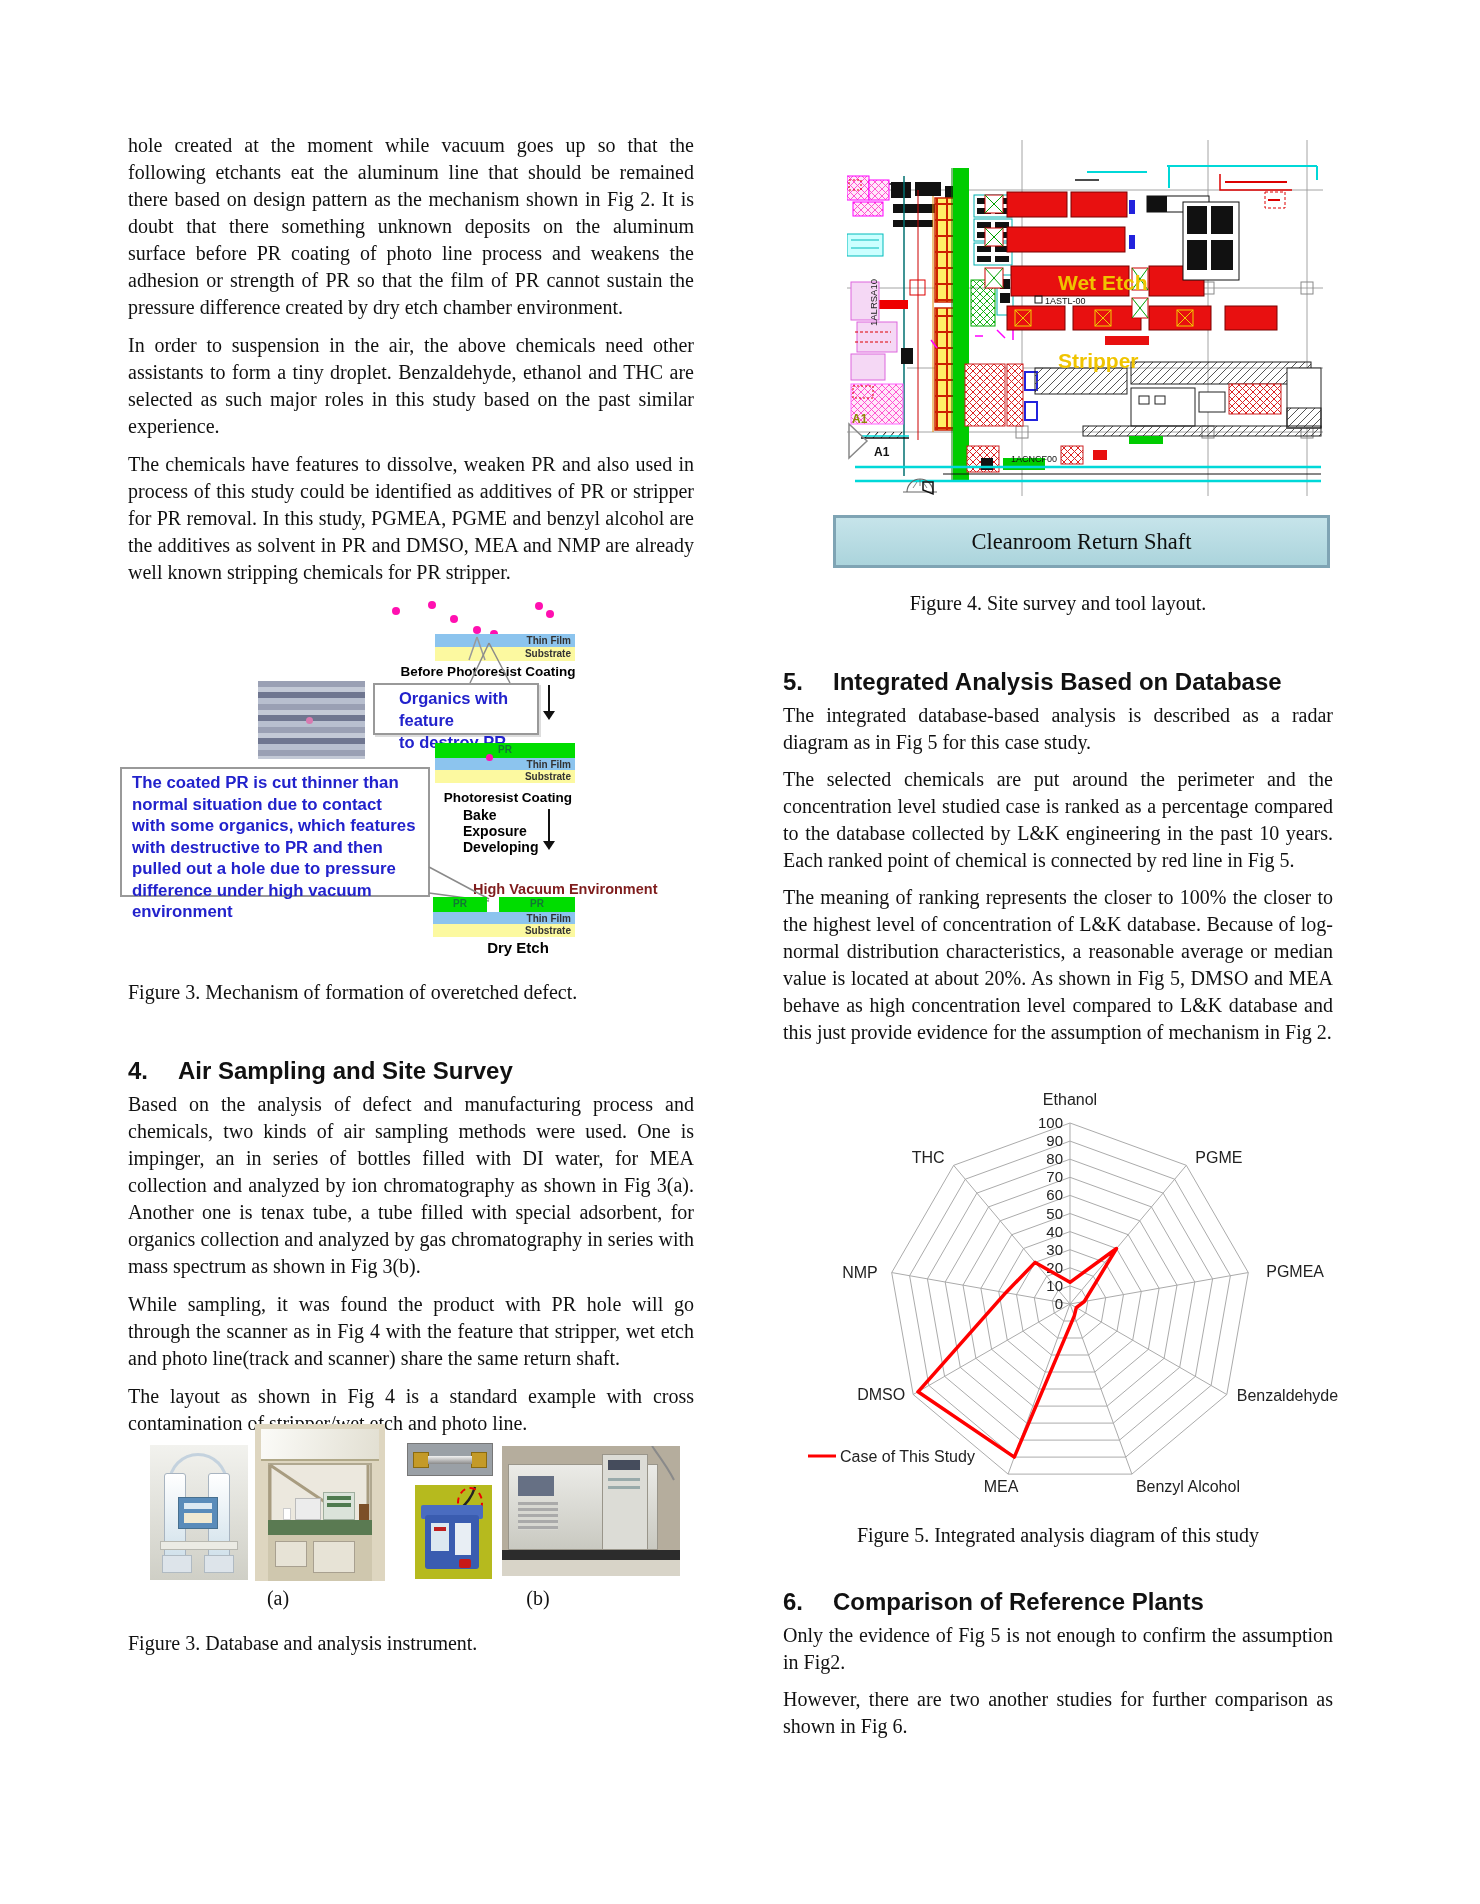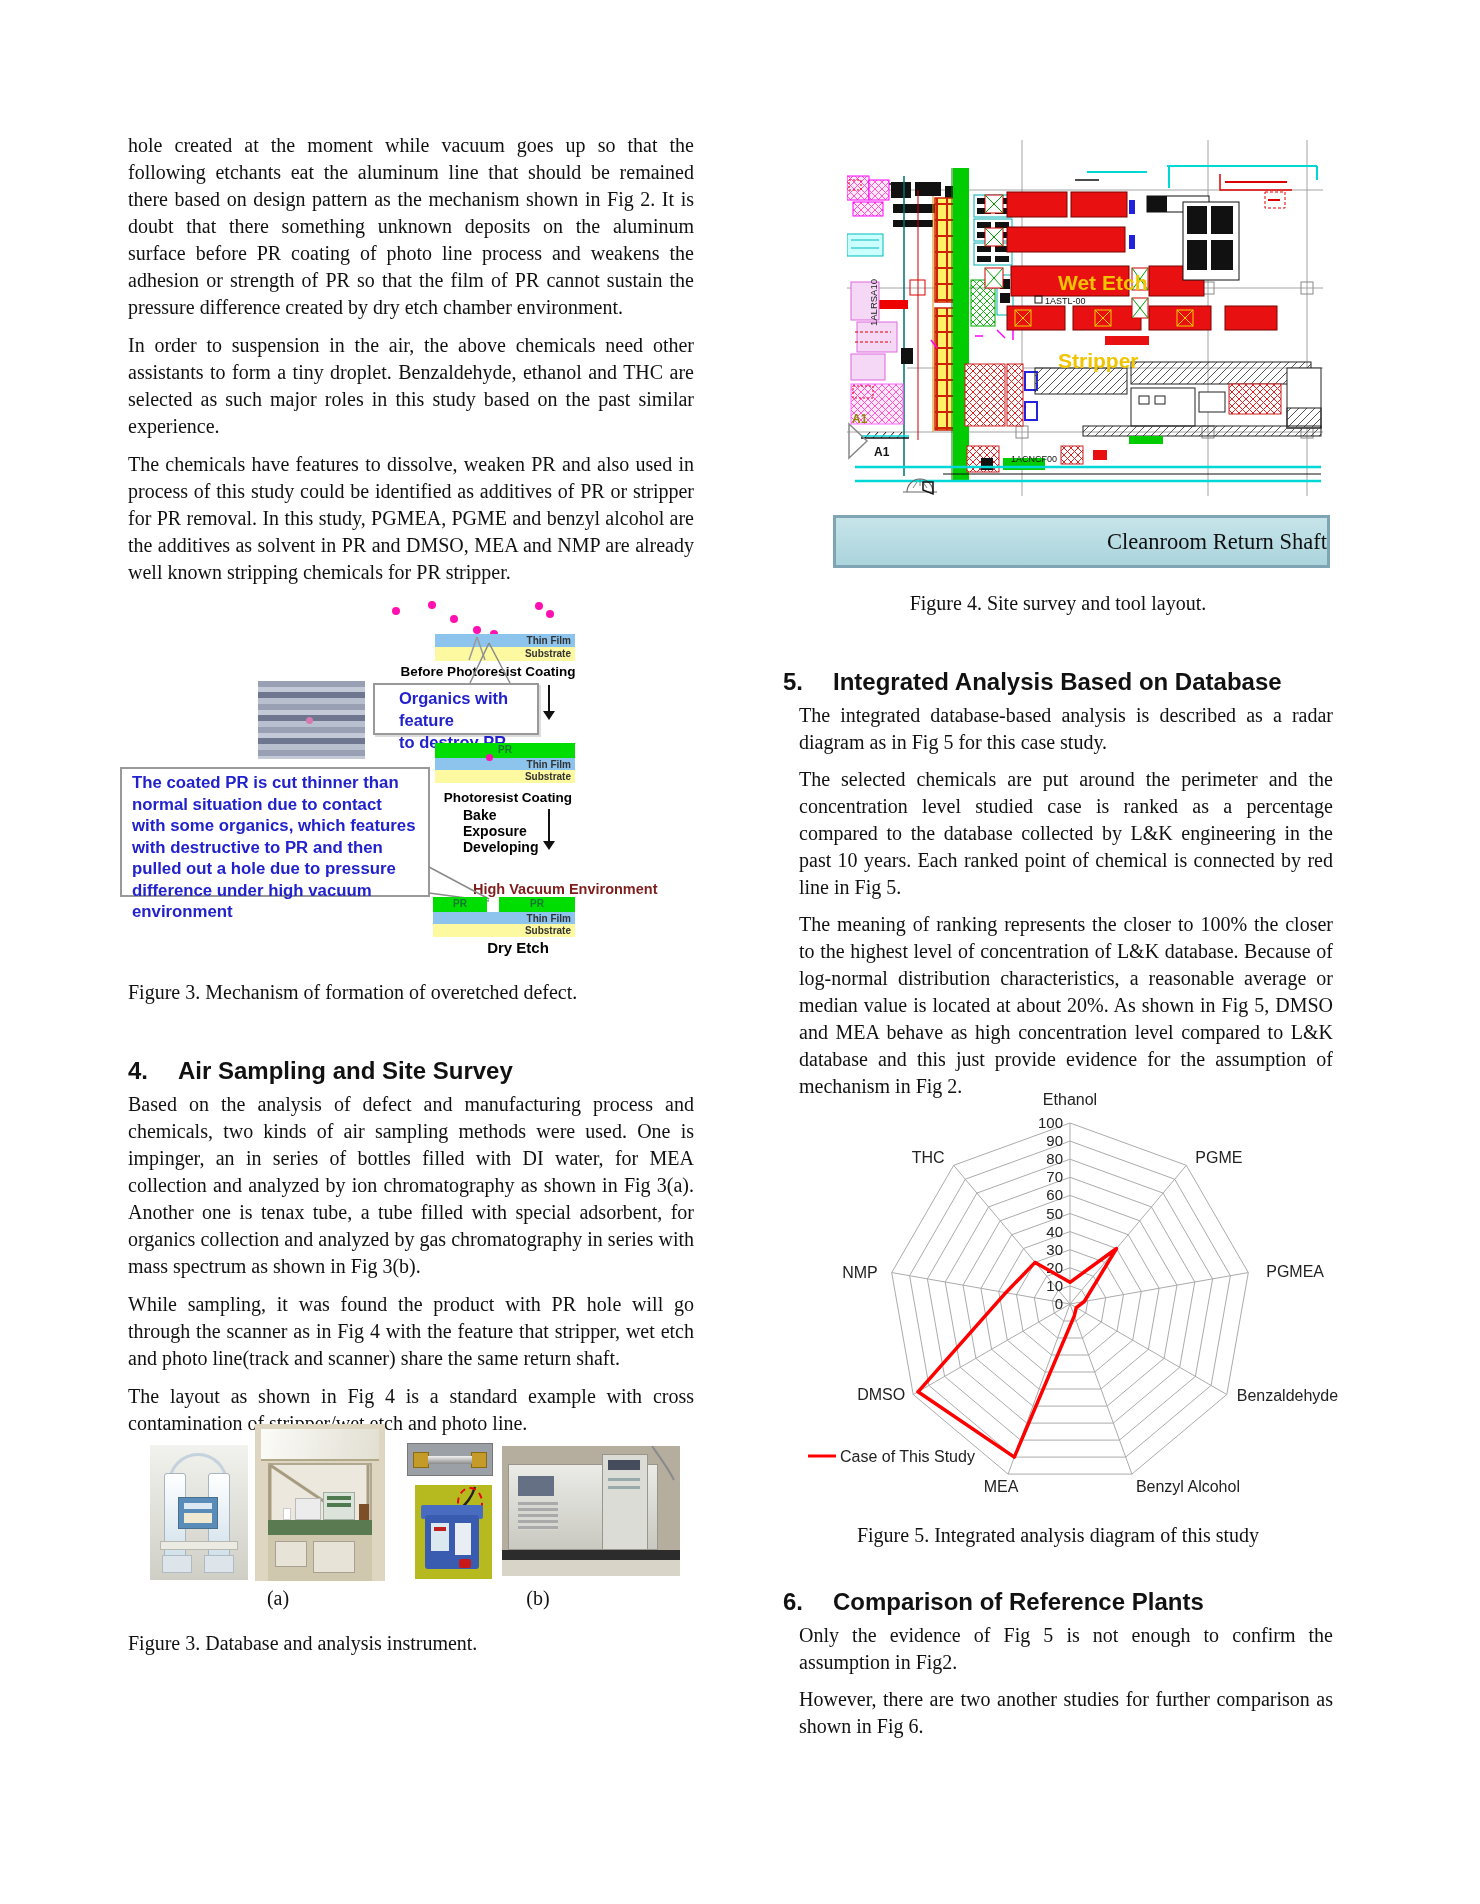--- a/index.html
+++ b/index.html
@@ -41,24 +41,24 @@
   
   .fig3{position:relative;height:240px;margin-top:-24px;}
   .fig3 *{box-sizing:border-box;}
   .ph{position:absolute;overflow:hidden;}
   .ph div{position:absolute;}
   .ab-label{position:absolute;font-size:20px;text-align:center;}
   
   .shaft-box{
     position:absolute;left:833px;top:515px;width:491px;height:47px;
     background:linear-gradient(#c6e4ea,#abd4dc);border:3px solid #7fa4b4;
-    display:flex;align-items:center;justify-content:flex-end;
+    display:flex;align-items:center;justify-content:center;
     font-size:22.5px;color:#101010;
   }
-  .rc-text p{font-size:20px;line-height:27px;text-align:justify;margin:0 0 10px 16px;}
+  .rc-text p{font-size:20px;line-height:27px;text-align:justify;margin:0 0 10px 0;}
 </style>
 </head>
 <body>
 
 <div class="col body-text" style="left:128px;top:132px;width:566px;">
 
   <p>hole created at the moment while vacuum goes up so that the following etchants eat the aluminum line that should be remained there based on design pattern as the mechanism shown in Fig 2.  It is doubt that  there something unknown deposits on the aluminum surface before PR coating of photo line process and weakens the adhesion or strength of PR so that the film of PR cannot sustain the pressure difference created by dry etch chamber environment.</p>
   <p>In order to suspension in the air, the above chemicals need other assistants to form a tiny droplet.    Benzaldehyde, ethanol and THC are selected as such major roles in this study based on the past similar experience.</p>
   <p>The chemicals have features to dissolve, weaken PR and also used in process of this study could be identified as additives of PR or stripper for PR removal.   In this study, PGMEA, PGME and benzyl alcohol are the additives as solvent in PR and DMSO, MEA and NMP are already well known stripping chemicals for PR stripper.</p>
 

